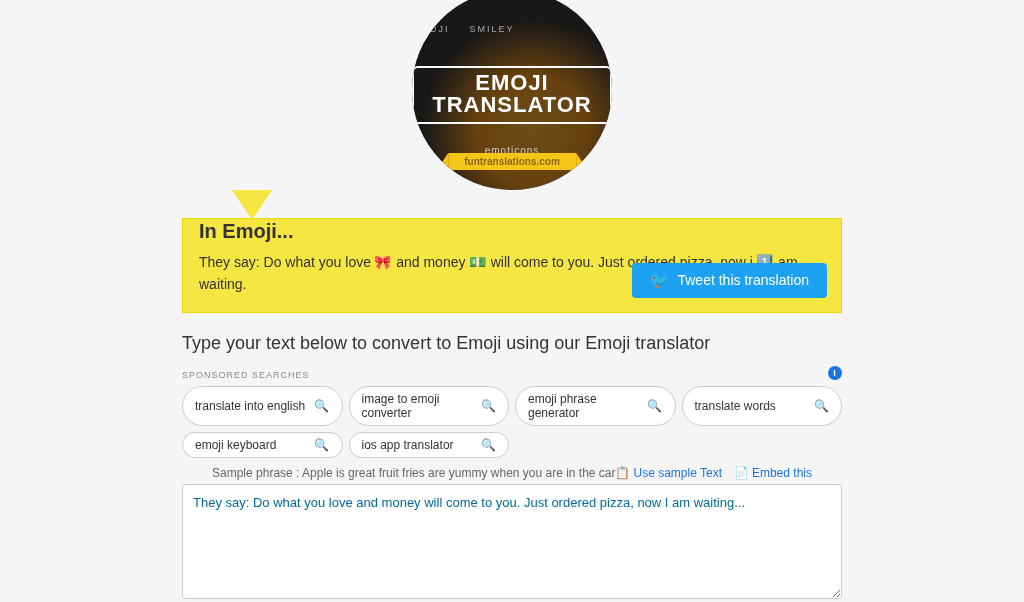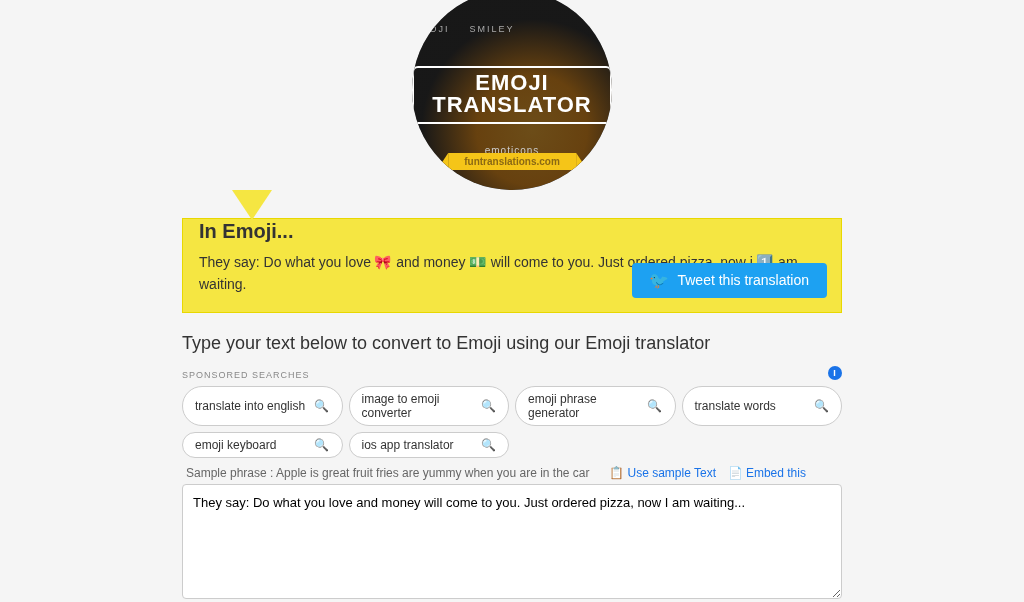--- a/index.html
+++ b/index.html
@@ -226,25 +226,24 @@
     }
     .search-icon {
       color: #888;
       font-size: 12px;
     }
 
     
     .sample-phrase {
       font-size: 12px;
       color: #666;
-      margin: 8px 4px 4px;
-      display: flex;
-      justify-content: flex-start;
-      align-items: center;
-      gap: 20px;
+      margin: 8px 16px 4px;
+      display: flex;
+      justify-content: center;
+      align-items: center;
     }
     .sample-actions {
       display: flex;
       gap: 12px;
       font-size: 12px;
       color: #1a73e8;
     }
     .sample-action {
       cursor: pointer;
       display: flex;
@@ -253,21 +252,21 @@
     }
 
     
     .input-textarea {
       width: 100%;
       height: 115px;
       border: 1px solid #ccc;
       border-radius: 4px;
       padding: 10px;
       font-size: 13px;
-      color: #000000;
+      color: #0369a1;
       resize: vertical;
       font-family: Arial, sans-serif;
       outline: none;
     }
   </style>
 </head>
 <body>
 
 <div class="logo-container">
   <div class="logo-circle">

